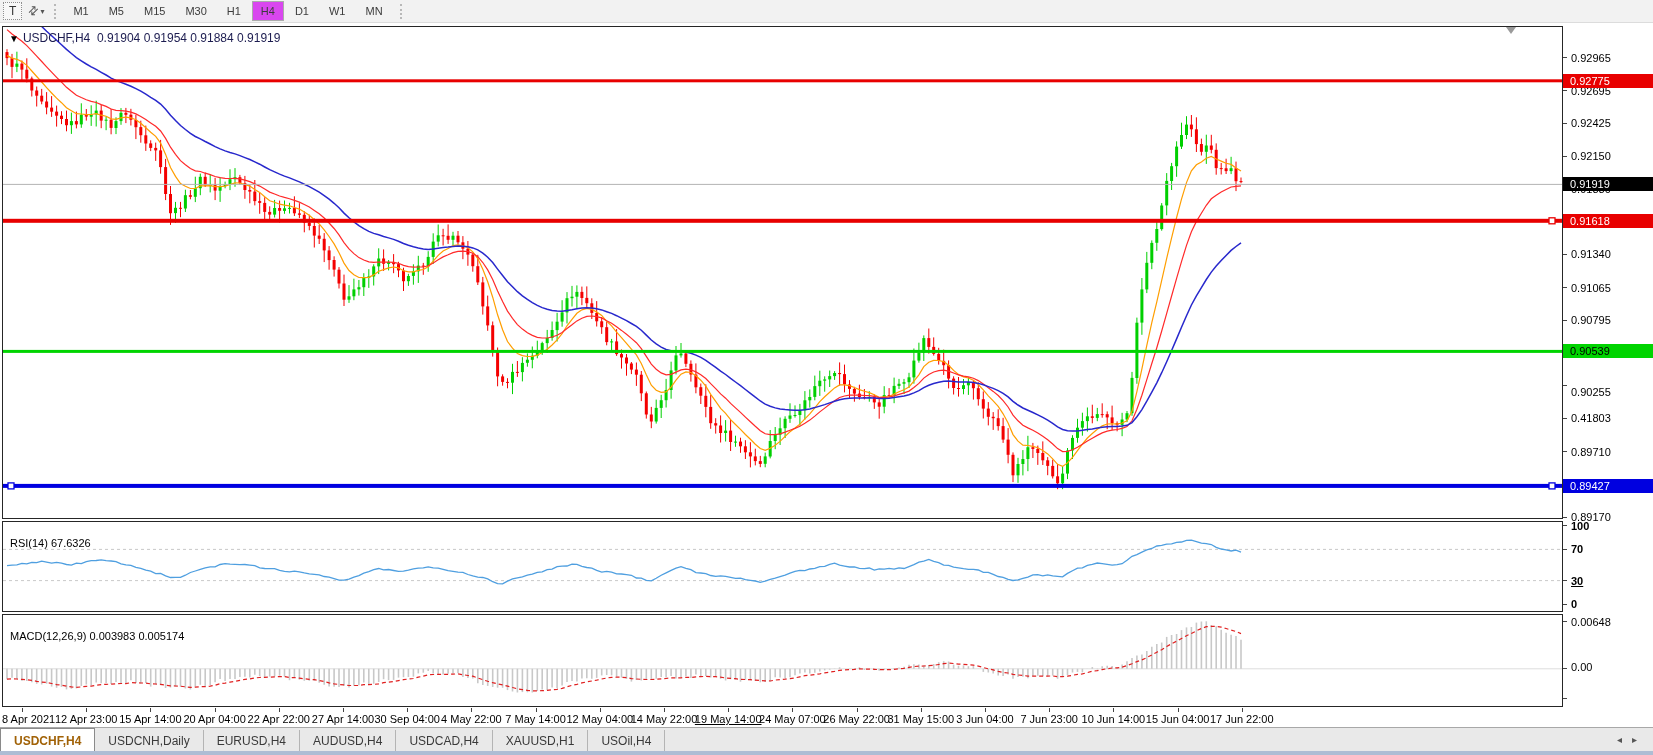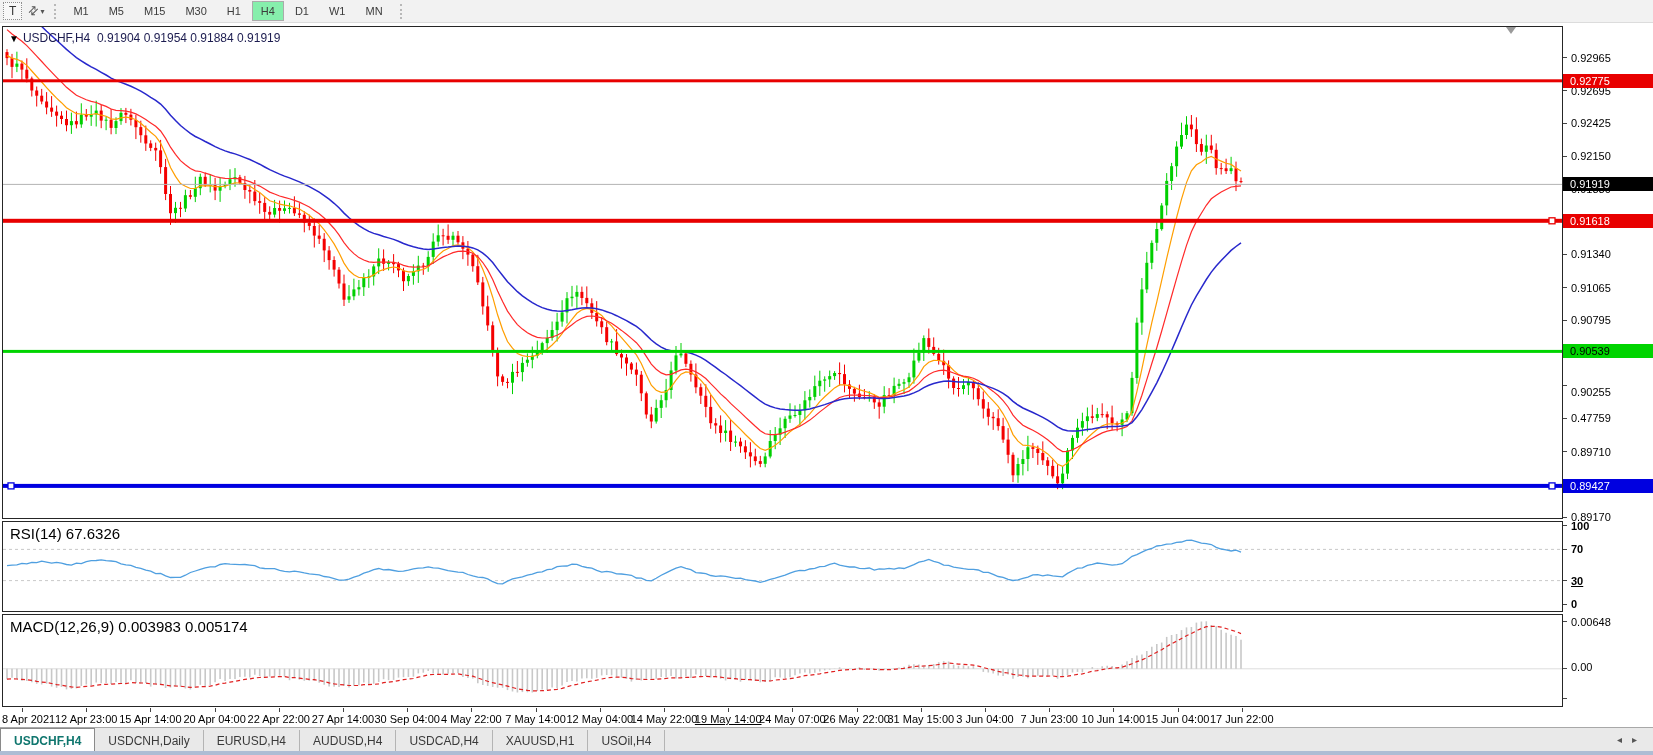--- a/index.html
+++ b/index.html
@@ -7,49 +7,49 @@
        font-family:"Liberation Sans",sans-serif;-webkit-font-smoothing:none;}
   
   .toolbar{position:absolute;left:0;top:0;width:1653px;height:23px;background:#f2f2f2;
            border-bottom:1px solid #dcdcdc;display:flex;align-items:center;box-sizing:border-box;padding-left:3px;}
   .tool-btn{font-size:12px;line-height:12px;color:#333;padding:2px 5px;border:1px dotted #8f8f8f;background:#f7f7f7;margin-right:3px;}
   .arrow-tool{font-size:12px;color:#555;padding:2px 3px;display:flex;align-items:center;}
   .arrow-glyph{display:inline-block;transform:rotate(45deg);font-size:12px;}
   .caret{font-size:8px;color:#555;margin-left:2px;}
   .grip{width:0;height:15px;border-left:2px dotted #b8b8b8;margin:0 7px;}
   .tf-btn{font-size:11px;color:#3c3c3c;padding:3px 8px;margin:0 1px;border:1px solid transparent;}
-  .tf-btn.active{background:#86efac;border:1px solid #ababab;}
+  .tf-btn.active{background:#d946ef;border:1px solid #ababab;}
   
   .panel{position:absolute;left:2px;width:1559px;background:#fff;border:1px solid #262626;}
   .panel svg{position:absolute;left:0;top:0;}
   #main-panel{top:26px;height:491px;}
   #rsi-panel{top:521px;height:89px;}
   #macd-panel{top:614px;height:91px;}
-  .pane-label{position:absolute;left:7px;top:3px;font-size:15px;color:#000;z-index:5;white-space:pre;}
+  .pane-label{position:absolute;left:7px;top:15px;font-size:11px;color:#000;z-index:5;white-space:pre;}
   #chart-title{position:absolute;left:6px;top:4px;font-size:12px;color:#1c1c50;z-index:6;white-space:pre;}
   #chart-title .obj-arrow{color:#000;font-size:10px;margin-right:4px;}
   .shift-marker{position:absolute;left:1506px;top:27px;width:0;height:0;z-index:7;
     border-left:5px solid transparent;border-right:5px solid transparent;border-top:7px solid #9a9a9a;}
   
   #price-axis{position:absolute;left:1563px;top:26px;width:90px;height:683px;background:#fff;}
   .ax-tick{position:absolute;left:0;width:4px;height:1px;background:#444;}
   .ax-lbl{position:absolute;left:8px;font-size:11px;color:#000;white-space:nowrap;}
   .ax-badge{position:absolute;left:0;width:86px;height:14px;font-size:11px;line-height:14px;
             padding-left:7px;z-index:4;white-space:nowrap;}
   
   #time-axis{position:absolute;left:0;top:708px;width:1653px;height:19px;background:#fff;}
   .t-tick{position:absolute;top:0;width:1px;height:4px;background:#444;}
   .t-lbl{position:absolute;top:5px;font-size:11px;color:#000;white-space:nowrap;transform:translateX(-50%);}
   .t-lbl.first{transform:none;}
   
   #tabbar{position:absolute;left:0;top:727px;width:1653px;height:24px;background:#e9e9e9;
           border-top:1px solid #a8a8a8;display:flex;align-items:flex-end;box-sizing:border-box;}
   .tab{font-size:12px;color:#3a3a3a;padding:4px 13px 4px;height:13px;display:flex;align-items:center;
        border-right:1px solid #b4b4b4;margin-top:2px;}
-  .tab.active{background:#ffffff;border:1px solid #8a8a8a;border-bottom:none;font-weight:bold;color:#0f766e;
+  .tab.active{background:#ffffff;border:1px solid #8a8a8a;border-bottom:none;font-weight:bold;color:#a16207;
               margin-top:1px;padding-top:5px;}
   .tab-scroll{position:absolute;right:6px;top:6px;font-size:10px;color:#555;letter-spacing:10px;}
   #bottom-strip{position:absolute;left:0;top:751px;width:1653px;height:4px;background:#aebdd4;}
 </style>
 </head>
 <body>
 
 <div class="toolbar">
   <div class="tool-btn">T</div>
   <div class="arrow-tool">
@@ -873,21 +873,21 @@
     <div class="ax-lbl" style="top: 222.472px;">0.91340</div>
     <div class="ax-tick" style="top: 261.245px;"></div>
     <div class="ax-lbl" style="top: 255.745px;">0.91065</div>
     <div class="ax-tick" style="top: 293.914px;"></div>
     <div class="ax-lbl" style="top: 288.414px;">0.90795</div>
     <div class="ax-tick" style="top: 326.583px;"></div>
     <div class="ax-lbl" style="top: 321.083px;">0.90525</div>
     <div class="ax-tick" style="top: 359.252px;"></div>
     <div class="ax-lbl" style="top: 360px;">0.90255</div>
     <div class="ax-tick" style="top: 391.921px;"></div>
-    <div class="ax-lbl" style="top: 386.421px;">0.47759</div>
+    <div class="ax-lbl" style="top: 386.421px;">0.41803</div>
     <div class="ax-tick" style="top: 425.194px;"></div>
     <div class="ax-lbl" style="top: 419.694px;">0.89710</div>
     <div class="ax-tick" style="top: 457.863px;"></div>
     <div class="ax-lbl" style="top: 452.363px;">0.89440</div>
     <div class="ax-tick" style="top: 490.532px;"></div>
     <div class="ax-lbl" style="top: 485.032px;">0.89170</div>
     <div class="ax-tick" style="top: 499.482px;"></div>
     <div class="ax-lbl" style="top: 493.982px; font-weight: bold;">100</div>
     <div class="ax-tick" style="top: 522.903px;"></div>
     <div class="ax-lbl" style="top: 517.403px; font-weight: bold;">70</div>

